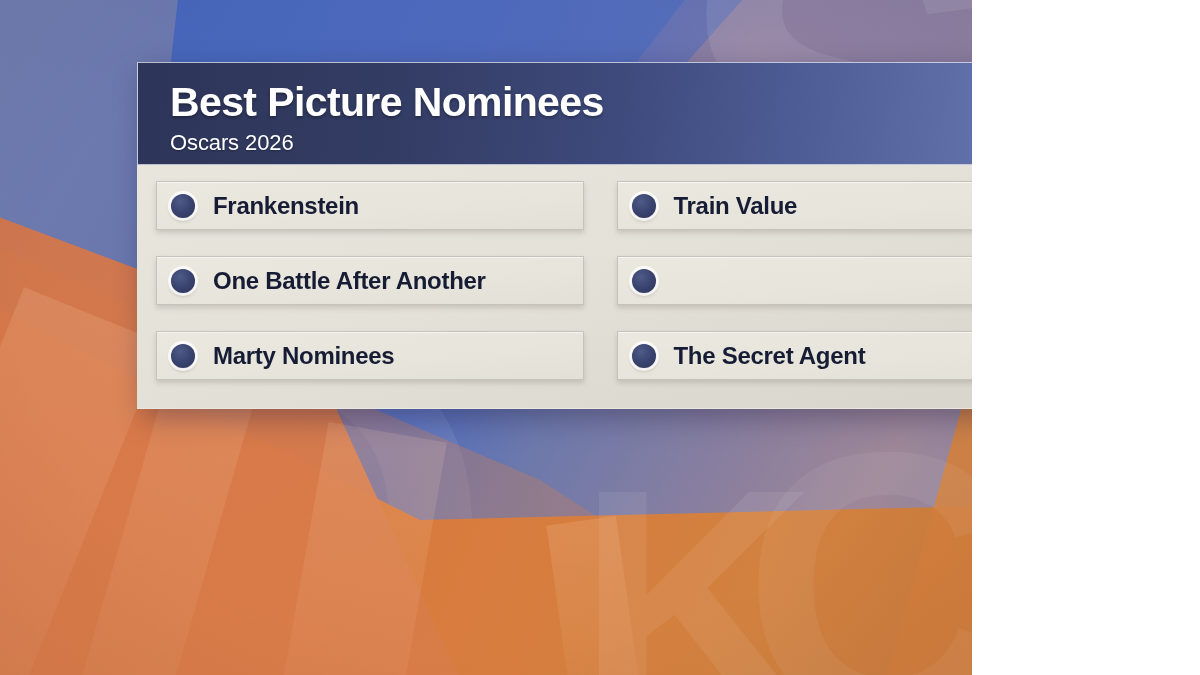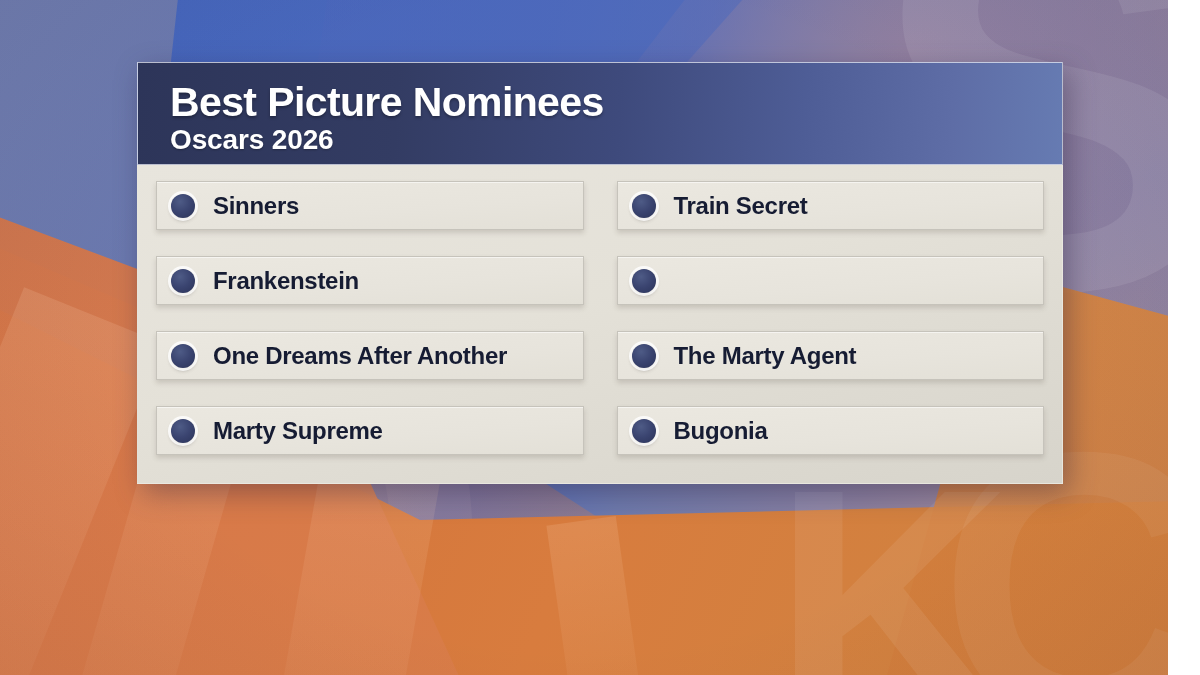--- a/index.html
+++ b/index.html
@@ -6,21 +6,21 @@
 
   html, body {
     width:1200px; height:675px;
     overflow:hidden;
     font-family:"Liberation Sans", sans-serif;
   }
 
   
   #stage {
     position:relative;
-    width:1168px; height:675px;
+    width:972px; height:675px;
     background:#be185d;
     overflow:hidden;
   }
 
   .bg-layer { position:absolute; inset:0; }
 
   
   .bg-base {
     background:
       linear-gradient(118deg,
@@ -123,23 +123,24 @@
   .panel-title {
     color:#ffffff;
     font-size:41px;
     font-weight:700;
     letter-spacing:-0.015em;
     line-height:1.05;
     text-shadow:0 2px 3px rgba(0,0,0,.3);
   }
   .panel-subtitle {
     color:#ffffff;
-    font-size:28px;
-    font-weight:700;
+    font-size:22px;
+    font-weight:400;
     letter-spacing:-0.005em;
+    margin-top:6px;
     text-shadow:0 1px 2px rgba(0,0,0,.3);
   }
 
   .panel-body {
     background:linear-gradient(165deg,#e8e5dd 0%, #e4e1d8 45%, #d7d4cb 100%);
     border:1px solid rgba(235,235,228,.55);
     border-top:none;
     padding:16px 18px 28px 18px;
     display:flex;
     gap:33px;
@@ -211,49 +212,41 @@
     <div class="panel-header">
       <div class="panel-title">Best Picture Nominees</div>
       <div class="panel-subtitle">Oscars 2026</div>
     </div>
 
     <div class="panel-body">
 
       <div class="col">
         <div class="nominee">
           <span class="dot"></span>
-          <span class="nominee-label">Sinners</span>
-        </div>
-        <div class="nominee">
-          <span class="dot"></span>
           <span class="nominee-label">Frankenstein</span>
         </div>
         <div class="nominee">
           <span class="dot"></span>
-          <span class="nominee-label">One Dreams After Another</span>
-        </div>
-        <div class="nominee">
-          <span class="dot"></span>
-          <span class="nominee-label">Marty Supreme</span>
+          <span class="nominee-label">One Battle After Another</span>
+        </div>
+        <div class="nominee">
+          <span class="dot"></span>
+          <span class="nominee-label">Marty Nominees</span>
         </div>
       </div>
 
       <div class="col">
         <div class="nominee">
           <span class="dot"></span>
-          <span class="nominee-label">Train Secret</span>
-        </div>
-        <div class="nominee">
-          <span class="dot"></span>
-        </div>
-        <div class="nominee">
-          <span class="dot"></span>
-          <span class="nominee-label">The Marty Agent</span>
-        </div>
-        <div class="nominee">
-          <span class="dot"></span>
-          <span class="nominee-label">Bugonia</span>
+          <span class="nominee-label">Train Value</span>
+        </div>
+        <div class="nominee">
+          <span class="dot"></span>
+        </div>
+        <div class="nominee">
+          <span class="dot"></span>
+          <span class="nominee-label">The Secret Agent</span>
         </div>
       </div>
 
     </div>
   </div>
 </div>
 
 </body></html>

